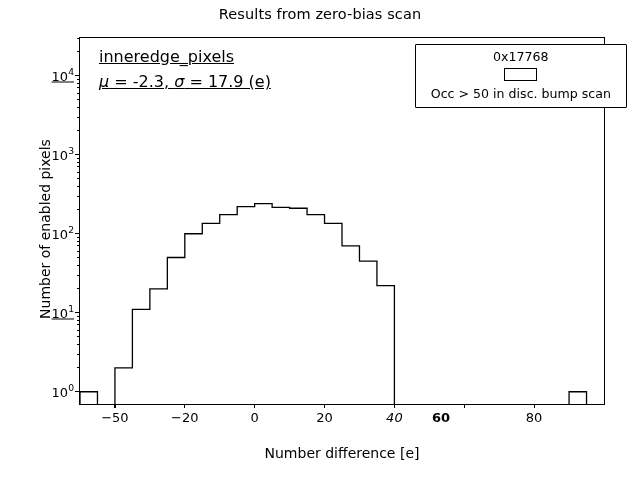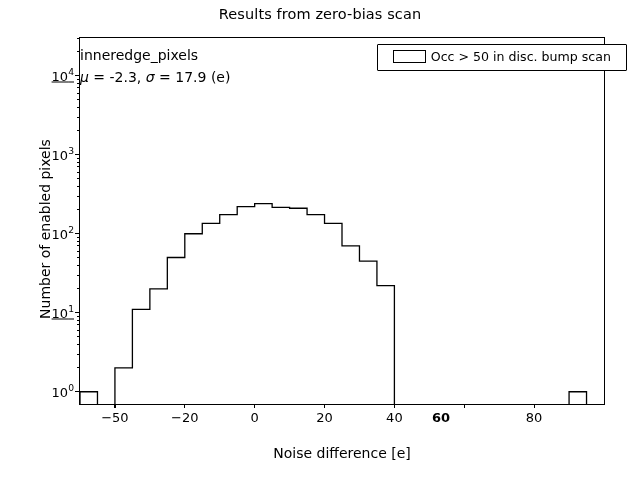--- a/index.html
+++ b/index.html
@@ -85,24 +85,25 @@
     left: -139px;
     top: 221px;
     width: 368px;
     text-align: center;
     font-size: 14px;
     transform: rotate(-90deg);
     transform-origin: center center;
   }
   #annotation {
     position: absolute;
-    left: 80px;
+    left: 99px;
     top: 45px;
-    font-size: 14px;
+    font-size: 16px;
     line-height: 1.55;
+    text-decoration: underline;
   }
   #annotation .stat {
     font-style: normal;
   }
   .greek {
     font-family: "DejaVu Sans", sans-serif;
     font-style: italic;
   }
   #legend {
     position: absolute;
@@ -117,20 +118,21 @@
   #legend-title {
     text-align: center;
     font-size: 12.6px;
     padding: 1px 0 3px 0;
   }
   .legend-row {
     display: flex;
     align-items: center;
     gap: 5px;
     padding: 1px 8px;
+    flex-direction: column;
   }
   .legend-swatch {
     width: 33px;
     height: 13px;
     box-sizing: border-box;
     background: #ffffff;
   }
   .legend-text {
     font-size: 12.6px;
     white-space: nowrap;
@@ -141,21 +143,21 @@
   }
 </style>
 </head>
 <body>
 
 <div id="figure">
 
   <div id="chart-title">Results from zero-bias scan</div>
 
   <div id="ylabel">Number of enabled pixels</div>
-  <div id="xlabel">Noise difference [e]</div>
+  <div id="xlabel">Number difference [e]</div>
 
   <div id="ytick-labels">
       <div class="ytick-label" style="top: 391.76px;"><span>10</span><sup>0</sup></div>
       <div class="ytick-label" style="top: 312.745px; text-decoration: underline;"><span>10</span><sup>1</sup></div>
       <div class="ytick-label" style="top: 233.73px;"><span>10</span><sup>2</sup></div>
       <div class="ytick-label" style="top: 154.715px; margin-left: 16px;"><span>10</span><sup>3</sup></div>
       <div class="ytick-label" style="top: 75.6998px; text-decoration: underline;"><span>10</span><sup>4</sup></div>
     </div>
   <div id="xtick-labels-holder"></div>
 
@@ -166,20 +168,21 @@
         </g>
     </svg>
   </div>
 
   <div id="annotation">
     <div>inneredge_pixels</div>
     <div class="stat"><span class="greek">μ</span><span> = -2.3, </span><span class="greek">σ</span><span> = 17.9 (e)</span></div>
   </div>
 
   <div id="legend">
+    <div id="legend-title">0x17768</div>
     <div class="legend-row">
       <span class="legend-swatch" style="border: 1.3px solid rgb(0, 0, 0);"></span>
       <span class="legend-text">Occ &gt; 50 in disc. bump scan</span>
     </div>
   </div>
 
 <div class="tick-v" style="left: 75px; top: 391.26px; width: 4px; height: 1.2px;"></div>
     <div class="tick-v" style="left: 75px; top: 312.245px; width: 4px; height: 1.2px;"></div>
     <div class="tick-v" style="left: 75px; top: 233.23px; width: 4px; height: 1.2px;"></div>
     <div class="tick-v" style="left: 75px; top: 154.215px; width: 4px; height: 1.2px;"></div>
@@ -219,19 +222,19 @@
     <div class="tick-v" style="left: 76.5px; top: 51.4139px; width: 2.5px; height: 1px;"></div>
     <div class="tick-v" style="left: 76.5px; top: 37.5px; width: 2.5px; height: 1px;"></div>
     <div class="xtick-label" style="left: 114.933px;">−50</div>
     <div class="tick-v" style="left: 114.333px; top: 404px; width: 1.2px; height: 4px;"></div>
     <div class="xtick-label" style="left: 184.8px; text-align: right;">−20</div>
     <div class="tick-v" style="left: 184.2px; top: 404px; width: 1.2px; height: 4px;"></div>
     <div class="xtick-label" style="left: 254.667px;">0</div>
     <div class="tick-v" style="left: 254.067px; top: 404px; width: 1.2px; height: 4px;"></div>
     <div class="xtick-label" style="left: 324.533px;">20</div>
     <div class="tick-v" style="left: 323.933px; top: 404px; width: 1.2px; height: 4px;"></div>
-    <div class="xtick-label" style="left: 394.4px;">40</div>
+    <div class="xtick-label" style="left: 394.4px; font-style: italic;">40</div>
     <div class="tick-v" style="left: 393.8px; top: 404px; width: 1.2px; height: 4px;"></div>
     <div class="xtick-label" style="left: 441px; font-weight: bold;">60</div>
     <div class="tick-v" style="left: 463.667px; top: 404px; width: 1.2px; height: 4px;"></div>
     <div class="xtick-label" style="left: 534.133px;">80</div>
     <div class="tick-v" style="left: 533.533px; top: 404px; width: 1.2px; height: 4px;"></div>
   </div>
 
 </body></html>

